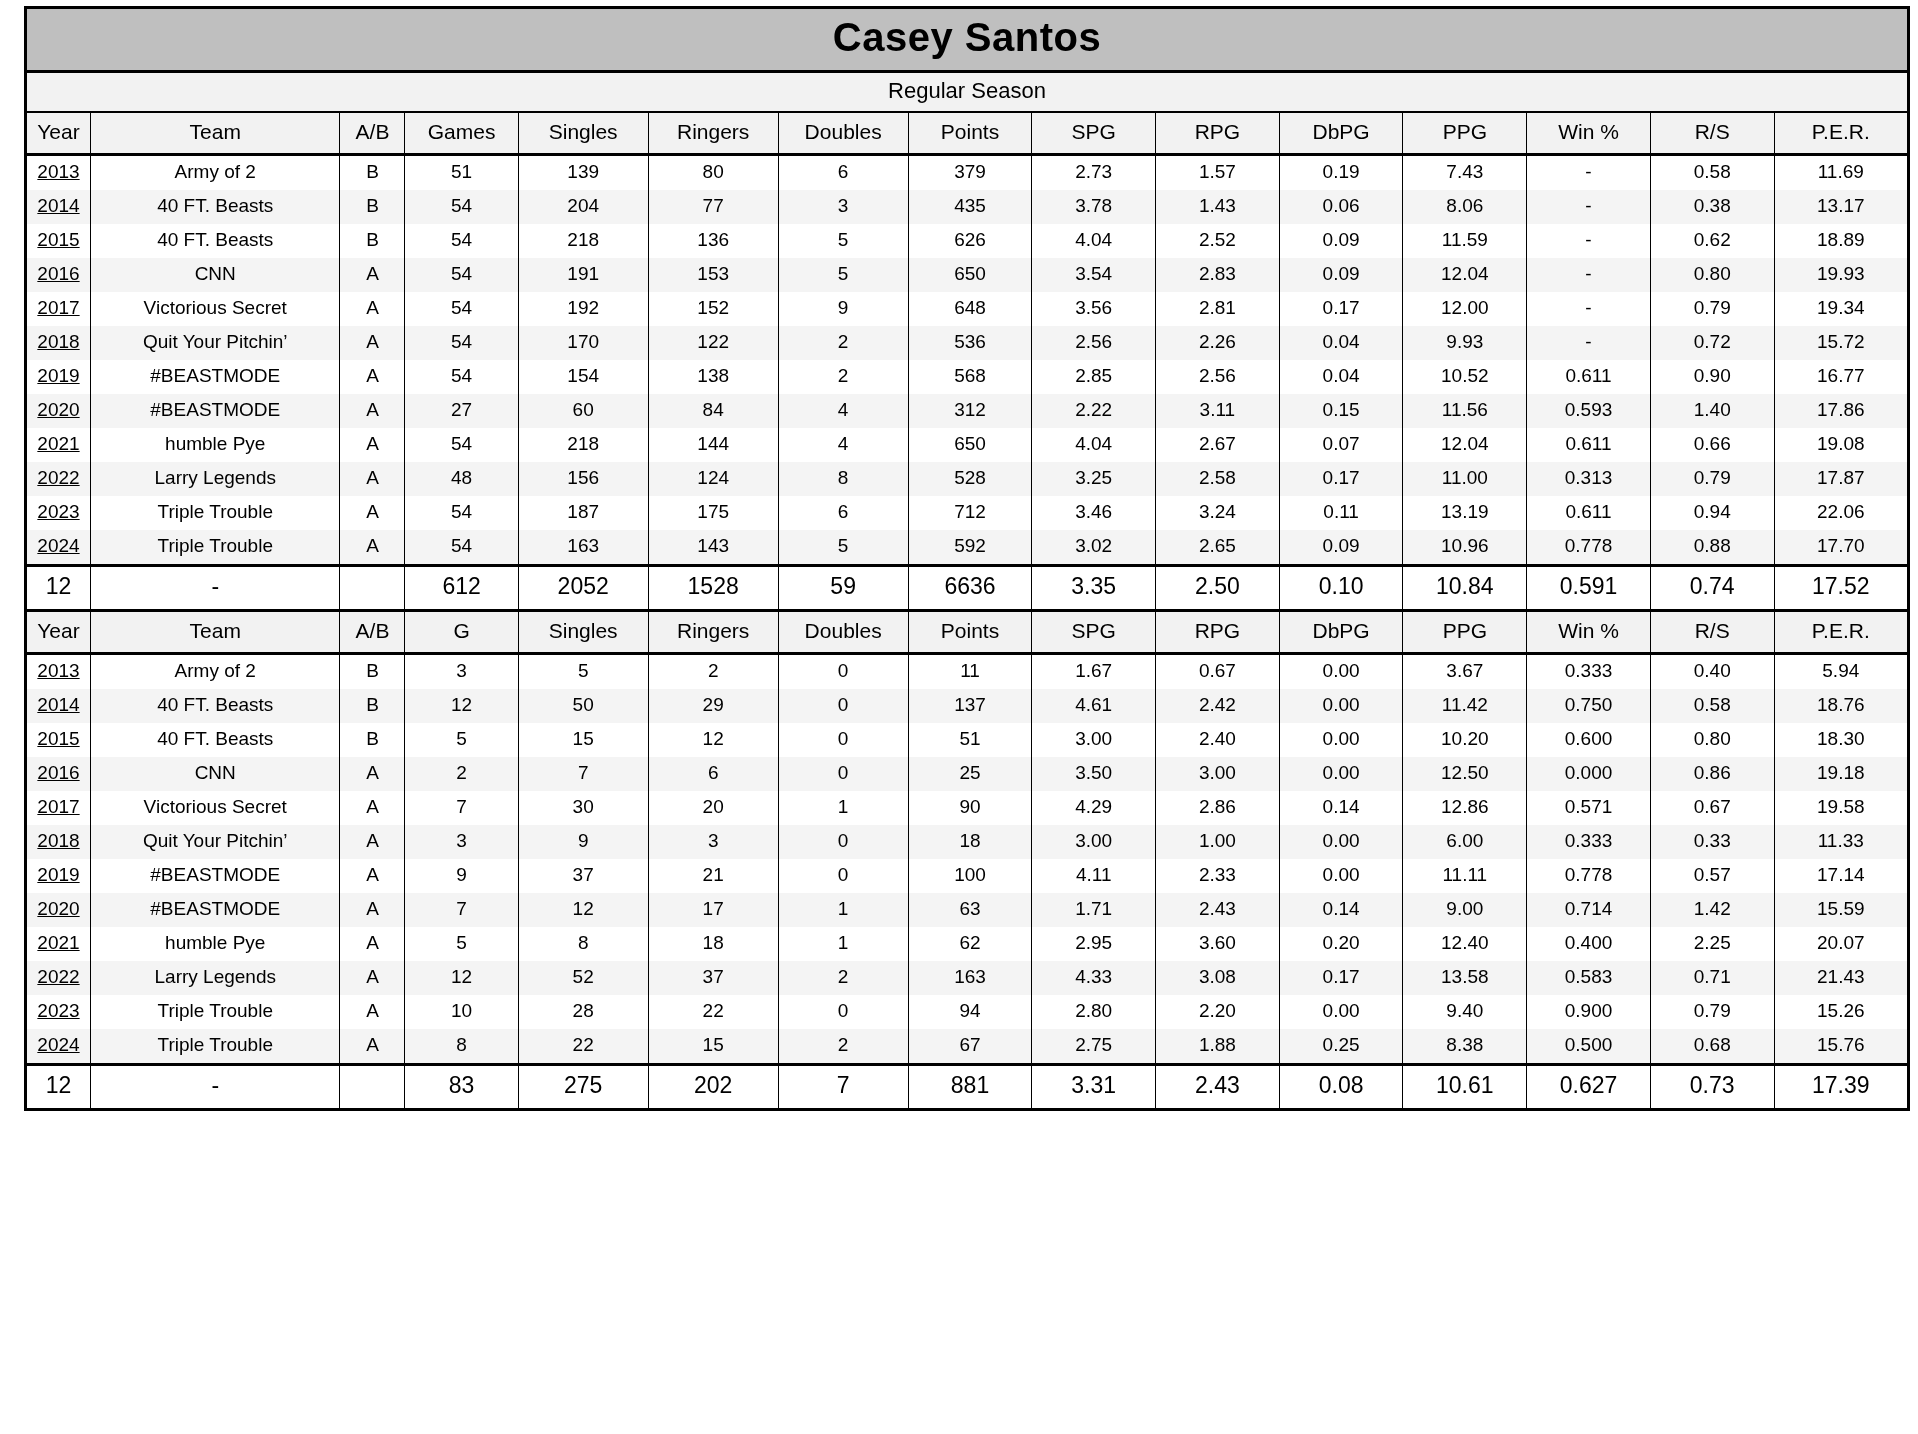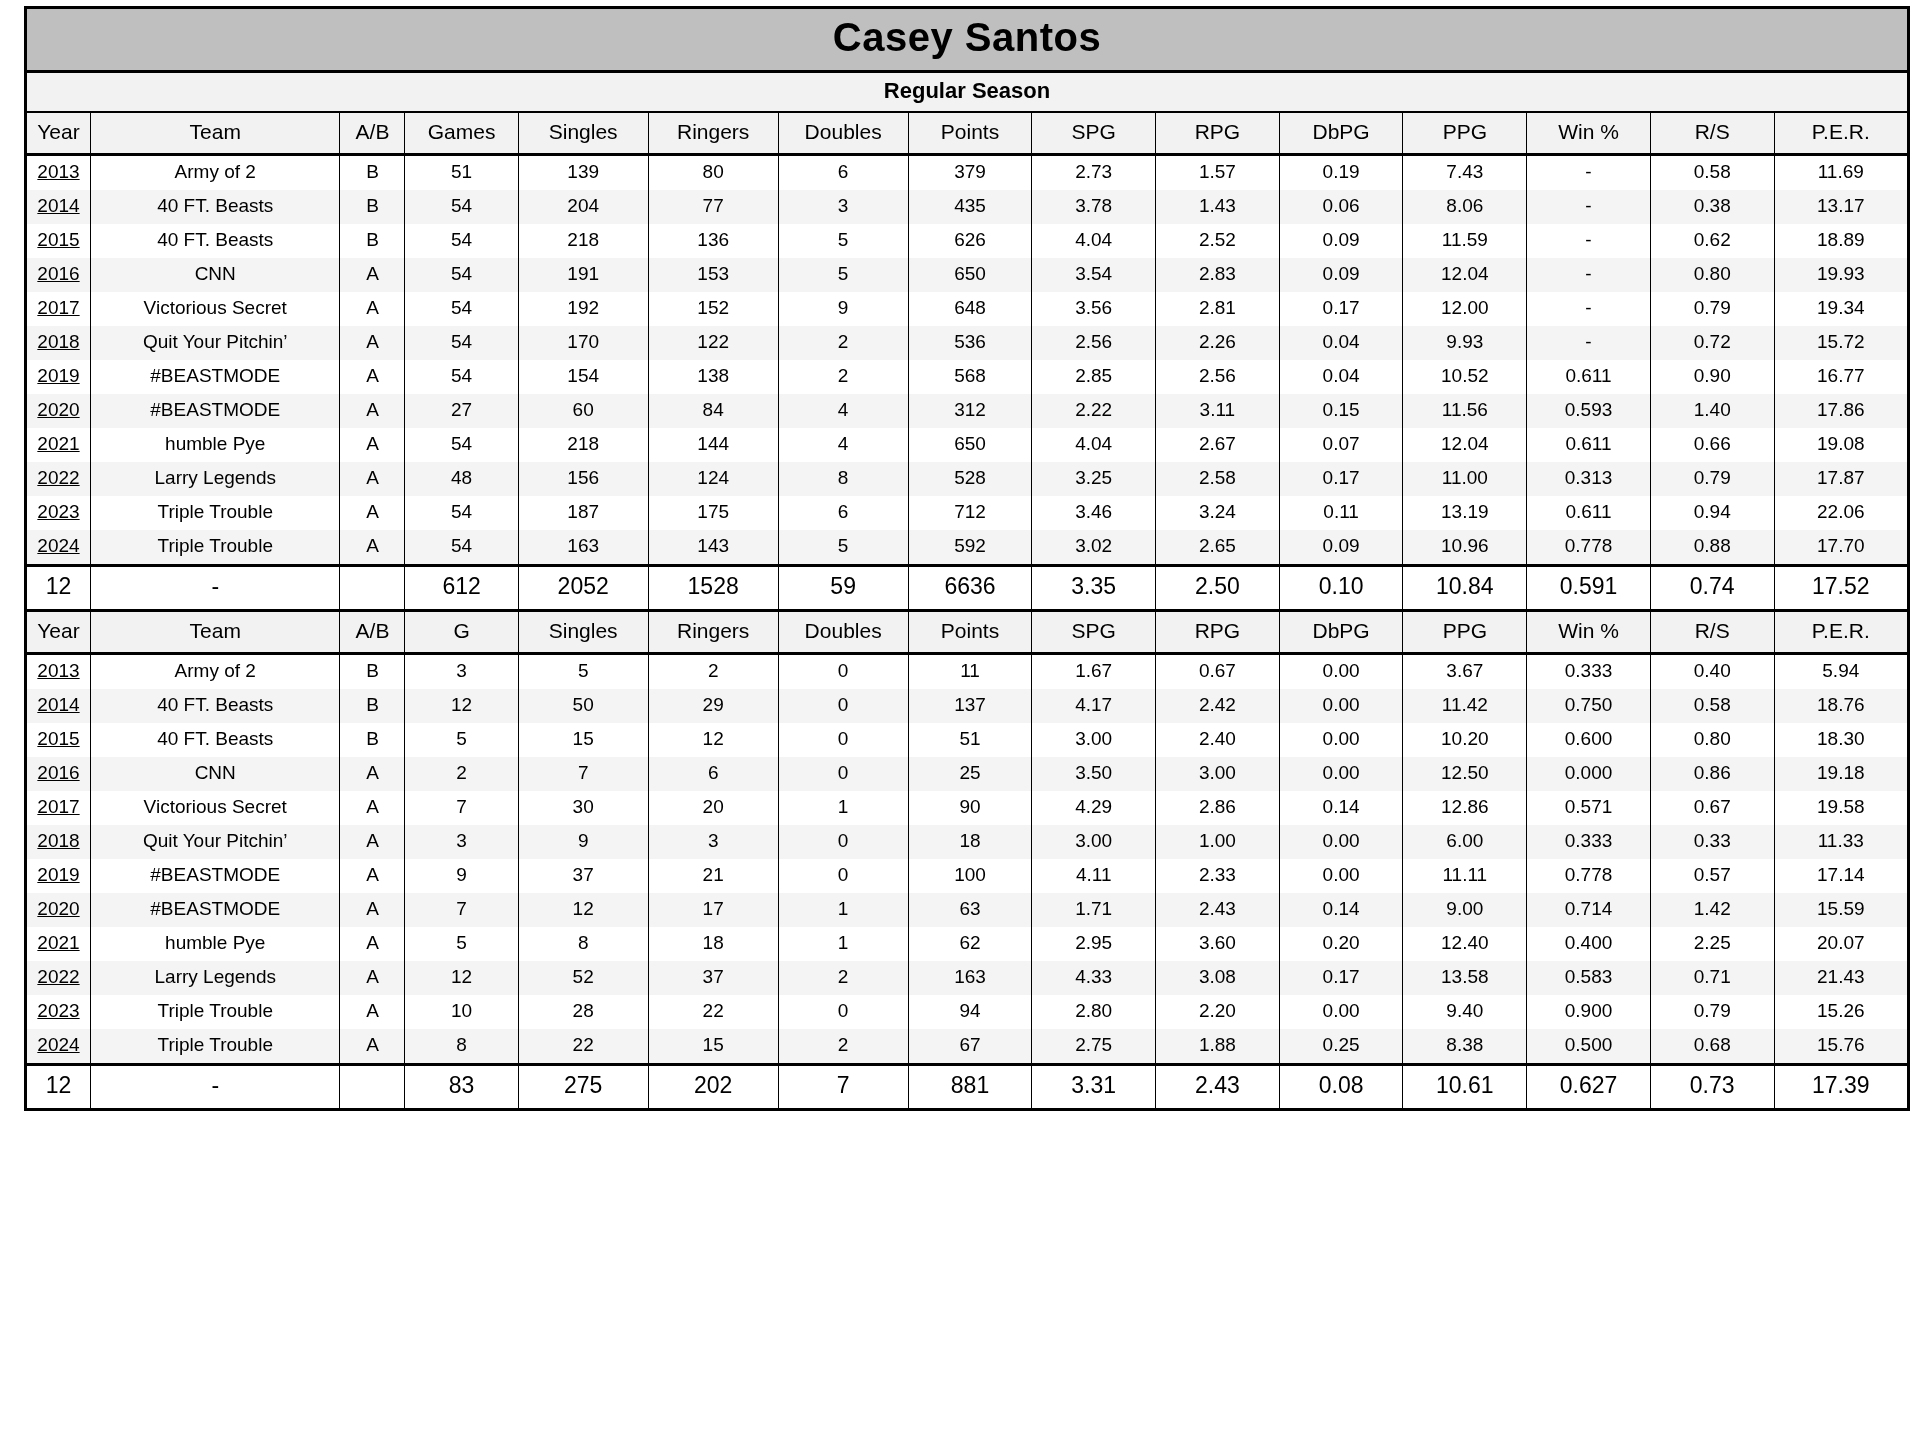--- a/index.html
+++ b/index.html
@@ -34,21 +34,21 @@
   }
   
   .section-row td {
     background: #f2f2f2;
     border-left: 3px solid #000000;
     border-right: 3px solid #000000;
     border-top: 3px solid #000000;
     border-bottom: 2px solid #000000;
     text-align: center;
     font-size: 22px;
-    font-weight: bold;
+    font-weight: normal;
     padding: 5px 0 7px 0;
   }
   
   .head-row td {
     background: #f2f2f2;
     text-align: center;
     font-size: 21px;
     font-weight: normal;
     padding: 7px 2px 9px 2px;
     border-left: 1px solid #000000;
@@ -408,21 +408,21 @@
         </tr>
         <tr class="data-row alt">
           <td>2014</td>
           <td>40 FT. Beasts</td>
           <td>B</td>
           <td>12</td>
           <td>50</td>
           <td>29</td>
           <td>0</td>
           <td>137</td>
-          <td>4.17</td>
+          <td>4.61</td>
           <td>2.42</td>
           <td>0.00</td>
           <td>11.42</td>
           <td>0.750</td>
           <td>0.58</td>
           <td>18.76</td>
         </tr>
         <tr class="data-row">
           <td>2015</td>
           <td>40 FT. Beasts</td>

